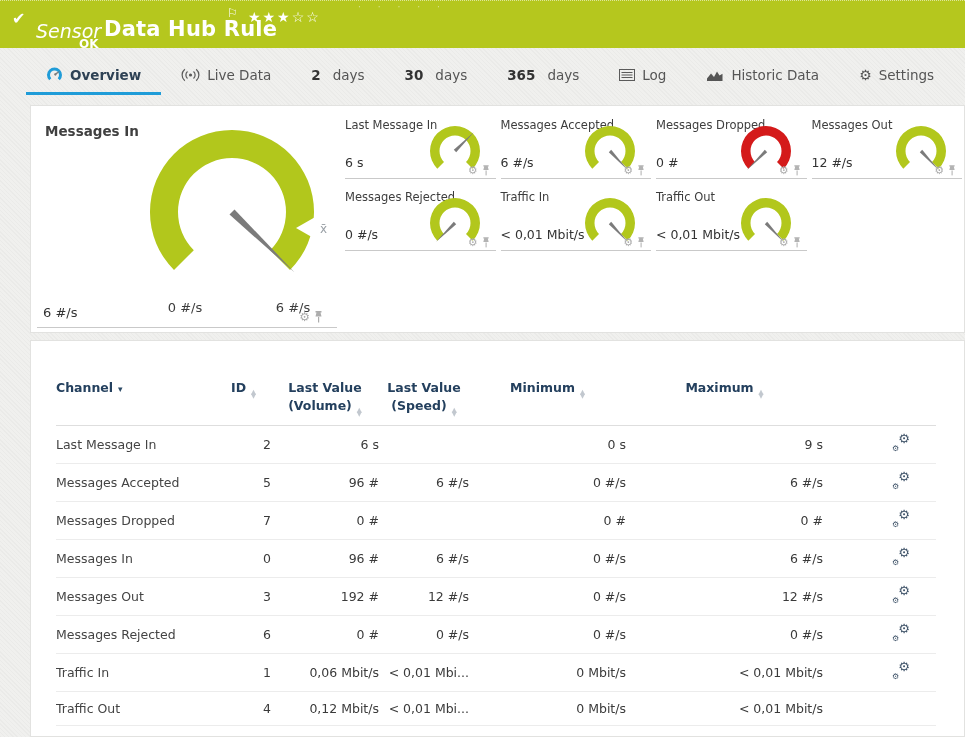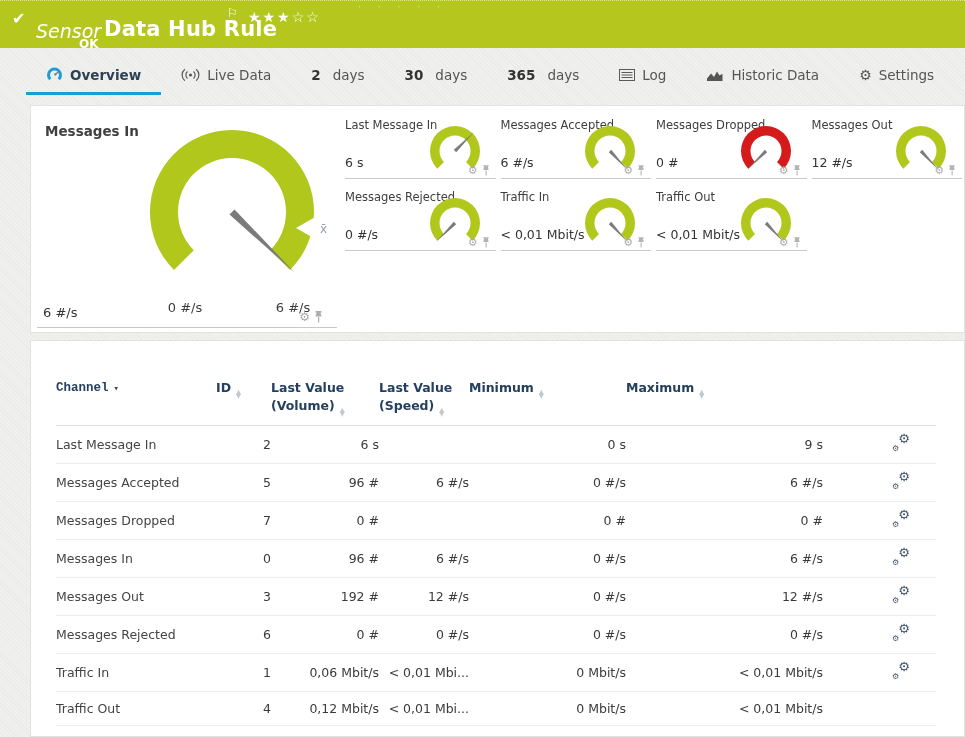--- a/index.html
+++ b/index.html
@@ -57,25 +57,25 @@
   .m-gauge { position:absolute; right:13px; top:13px; width:56px; height:52px; }
   .m-val { position:absolute; left:0; bottom:8px; font-size:12.5px; color:#333; }
   .mini-tile .t-icons { right:6px; bottom:2px; }
   .mini-tile .t-gear { font-size:11px; }
   
   .table-panel { top:340px; height:397px; padding-top:36px; }
   table { border-collapse:collapse; margin-left:25px; width:880px; table-layout:fixed; }
   col.c0{width:160px} col.c1{width:55px} col.c2{width:108px} col.c3{width:90px}
   col.c4{width:157px} col.c5{width:197px} col.c6{width:113px}
   th {
-    font-size:12.5px; font-weight:bold; color:#24405e; text-align:left;
+    font-size:12.5px; font-weight:bold; color:#24405e; text-align:center;
     vertical-align:top; padding:2px 0 10px 0; border-bottom:1px solid #dedede; line-height:1.45;
     cursor:pointer;
   }
-  th.left { text-align:left;font-family:Liberation Mono, monospace; }
+  th.left { text-align:left; }
   .sort { display:inline-flex; flex-direction:column; margin-left:5px; color:#c2c8cf; font-size:6.5px; line-height:4px; transform:translateY(2px); }
   .sort-active { color:#2c4a66; font-size:9px; margin-left:5px; }
   td { font-size:12.5px; color:#3a3a3a; padding:9px 0; border-bottom:1px solid #ececec; white-space:nowrap; overflow:hidden; }
   td.num { text-align:right; }
   td.ch { color:#444; }
   td.act { padding-left:68px; }
   .gears { position:relative; display:inline-block; width:19px; height:16px; color:#42566b; cursor:pointer; }
   .gears .g-big { position:absolute; right:0; top:-3px; font-size:13px; line-height:1; }
   .gears .g-small { position:absolute; left:1px; bottom:-2px; font-size:8px; line-height:1; }
 </style>

